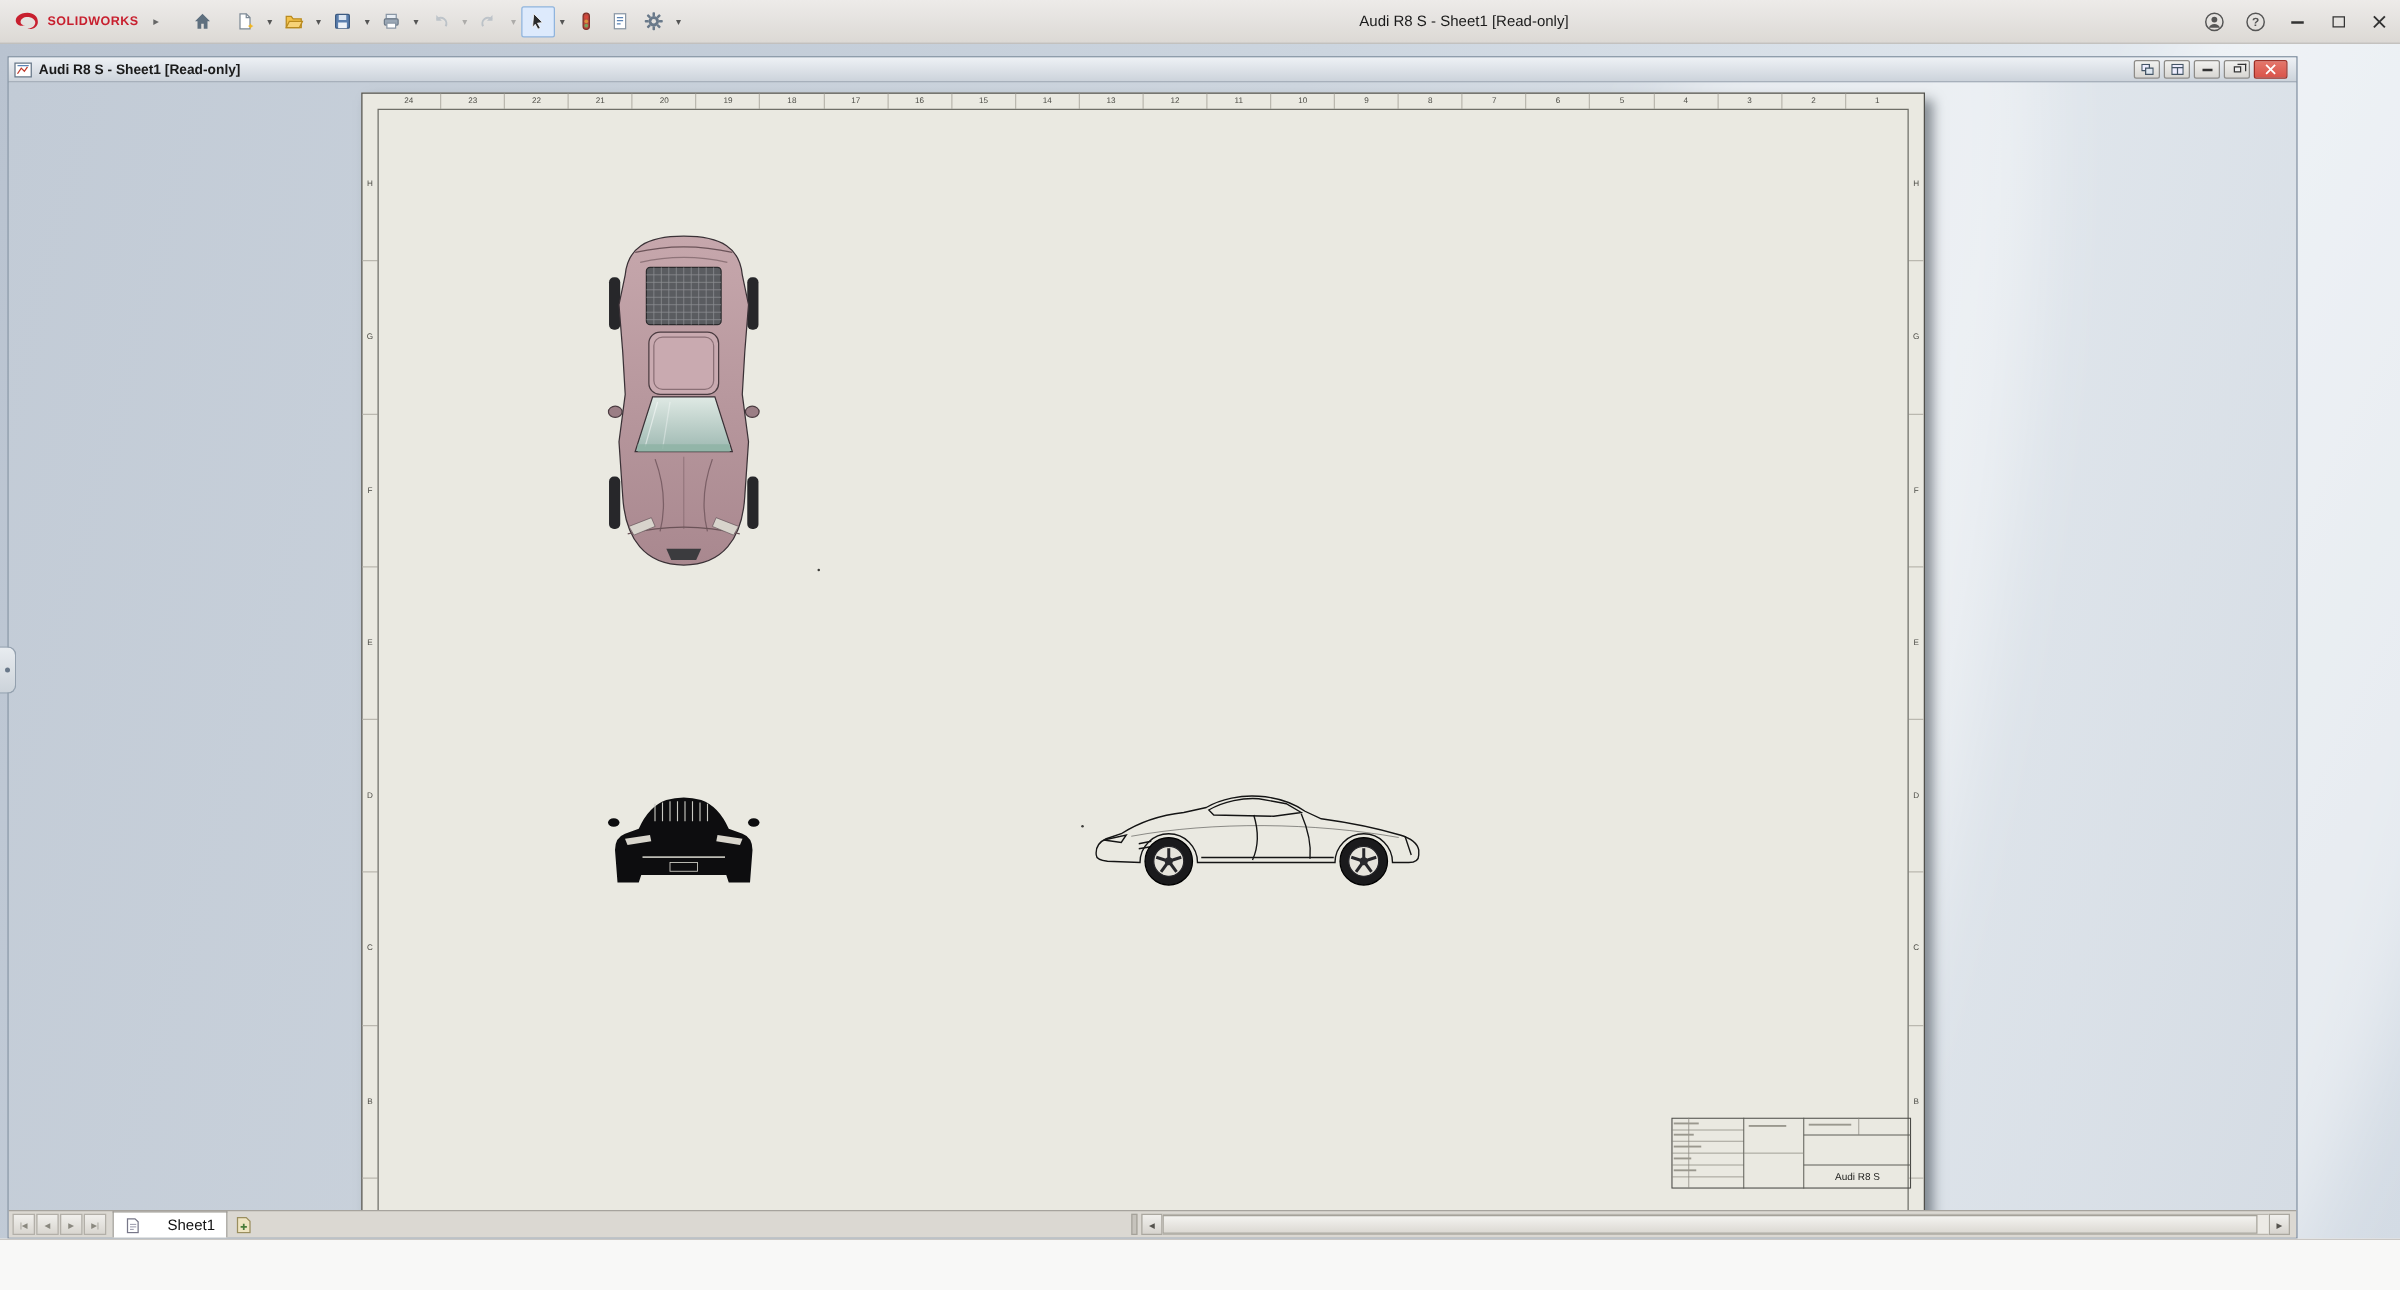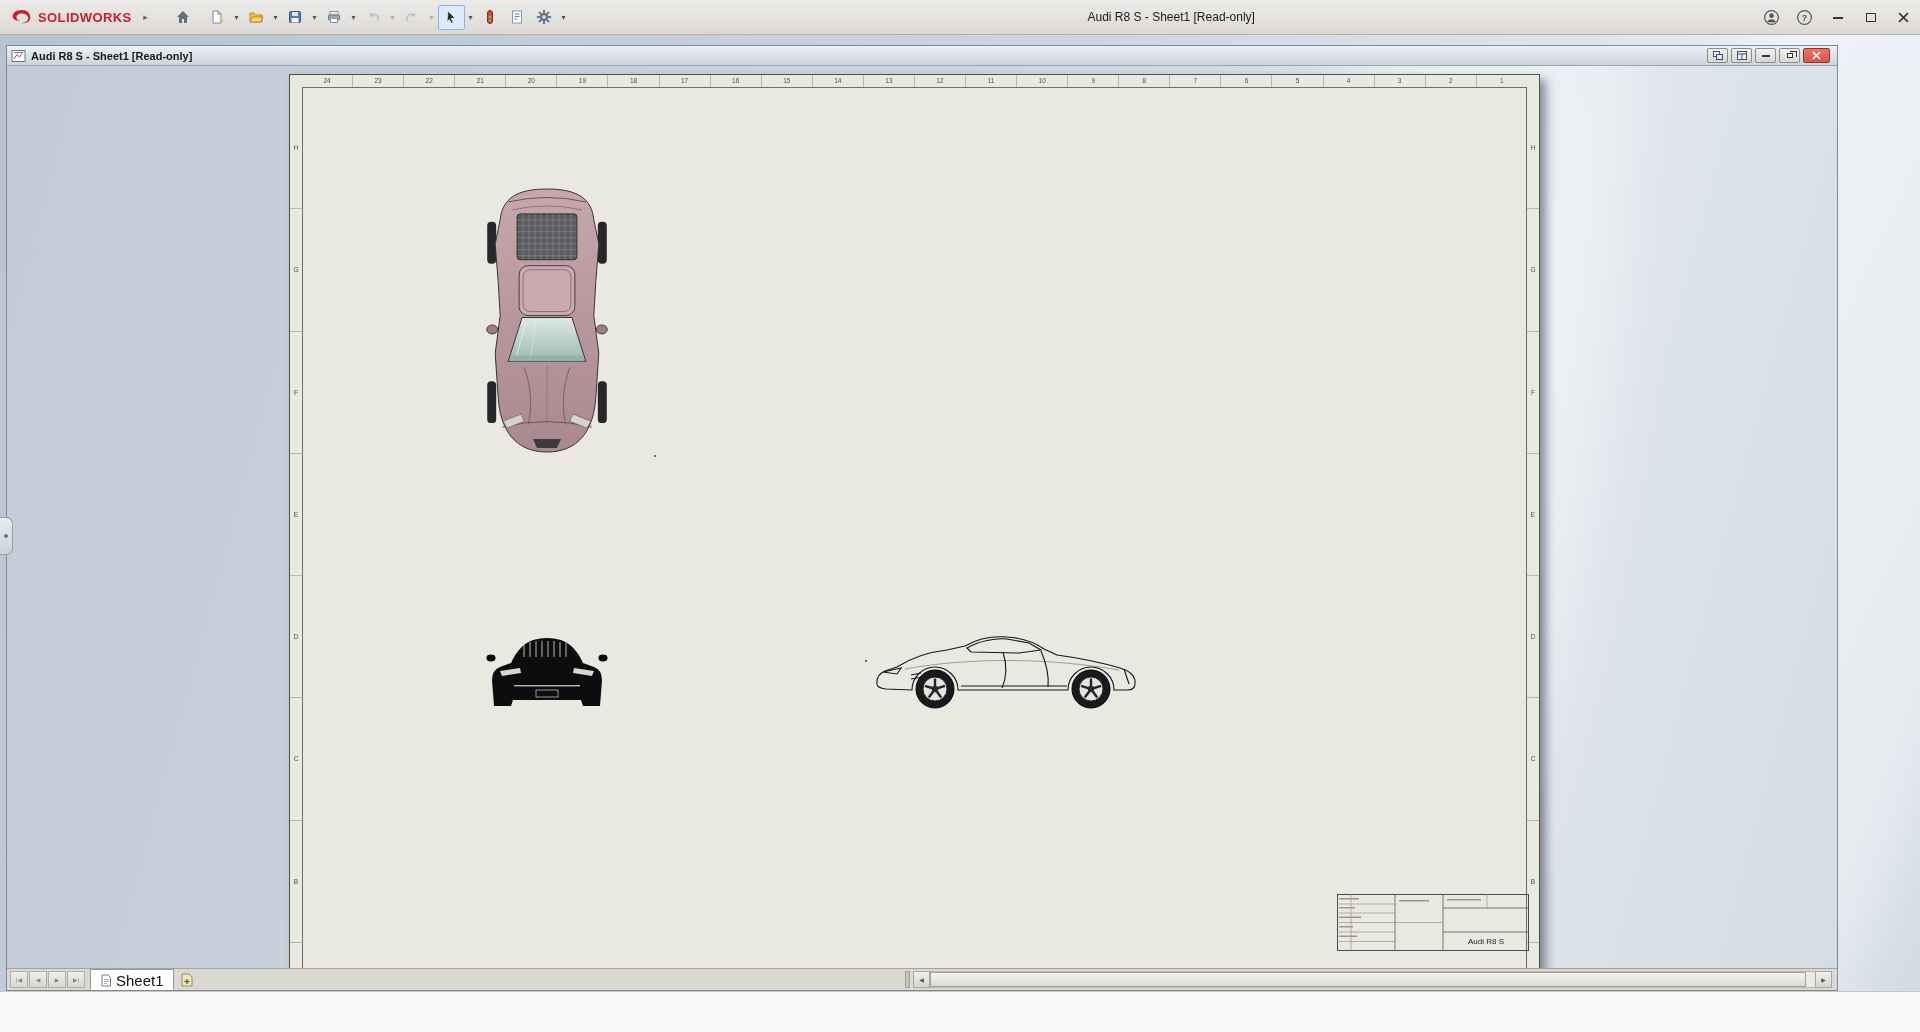--- a/index.html
+++ b/index.html
@@ -10,21 +10,21 @@
   html,body{margin:0;padding:0}
   body{width:1920px;height:1032px;overflow:hidden;position:relative;
        font-family:"Liberation Sans",sans-serif;background:#fff;-webkit-user-select:none;user-select:none}
   button{font-family:inherit;cursor:default}
 
   
   #titlebar{position:absolute;left:0;top:0;width:1920px;height:35px;
     background:linear-gradient(#edebe9,#dcd9d5);border-bottom:1px solid #b3b0ac;
     display:flex;align-items:center;z-index:6}
   .brand{display:flex;align-items:center;gap:4px;padding:0 6px 0 10px}
-  .brand-text{font-weight:bold;font-size:13px;letter-spacing:.4px;color:var(--accent-red)}
+  .brand-text{font-weight:bold;font-size:10px;letter-spacing:.4px;color:var(--accent-red)}
   .flyout{border:none;background:transparent;color:#666;font-size:9px;width:16px;padding:0}
   .tb{display:flex;align-items:center;margin-left:16px}
   .tbtn{width:27px;height:25px;display:flex;align-items:center;justify-content:center;
     background:transparent;border:1px solid transparent;border-radius:2px;padding:0}
   .tbtn.pressed{border-color:#8fb4dd;background:#ddeafc}
   .ddbtn{width:12px;height:25px;border:none;background:transparent;color:#555;font-size:8px;padding:0}
   .disabled{opacity:.38}
   .tbsep{width:7px}
   .app-title{position:absolute;left:61%;transform:translateX(-50%);font-size:12px;color:#1b1b1b;white-space:nowrap}
   .win-cluster{position:absolute;right:0;top:0;height:35px;display:flex;align-items:center}
@@ -72,21 +72,21 @@
   #view-side{left:581px;top:552px;width:276px;height:85px}
   #titleblock{position:absolute;left:1047px;top:819px;width:192px;height:57px}
   .speck{position:absolute;width:2px;height:2px;background:#3c3c38;border-radius:50%}
 
   
   .tabrow{position:absolute;left:0;bottom:0;right:0;height:22px;background:#dbd8d2;border-top:1px solid #a6a39d;
     display:flex;align-items:center;padding-left:3px}
   .navbtn{width:18px;height:17px;font-size:6px;color:#8a887f;background:linear-gradient(#f0efec,#d9d6d0);
     border:1px solid #b2afa8;display:flex;align-items:center;justify-content:center;padding:0;margin-right:1px}
   .sheettab{height:21px;background:#fff;border:1px solid #9a9790;border-bottom:none;display:flex;align-items:center;
-    gap:4px;padding:0 9px;font-size:15px;color:#111;margin-left:4px}
+    gap:22px;padding:0 9px;font-size:12px;color:#111;margin-left:4px}
   .addsheet{width:22px;height:17px;background:transparent;border:none;margin-left:2px;display:flex;align-items:center;justify-content:center;padding:0}
   .splitter{position:absolute;left:898px;top:2px;width:5px;height:17px;background:#c6c3bc;border:1px solid #a5a29a}
   .hscroll{position:absolute;left:906px;right:5px;top:2px;height:17px;display:flex;align-items:stretch}
   .scrollarrow{width:17px;background:linear-gradient(#f0efec,#d7d4ce);border:1px solid #aaa79f;font-size:6px;
     color:#55534e;display:flex;align-items:center;justify-content:center;padding:0}
   .track{flex:1;background:#eceae5;border-top:1px solid #b9b6ae;border-bottom:1px solid #b9b6ae;position:relative}
   .thumb{position:absolute;left:0;top:0;bottom:0;width:99%;background:linear-gradient(#f4f3f0,#dcd9d3);border:1px solid #a5a29a}
 
   
   .panel-handle{position:absolute;left:0;top:482px;width:13px;height:38px;background:linear-gradient(#e8ecf0,#ccd3da);

